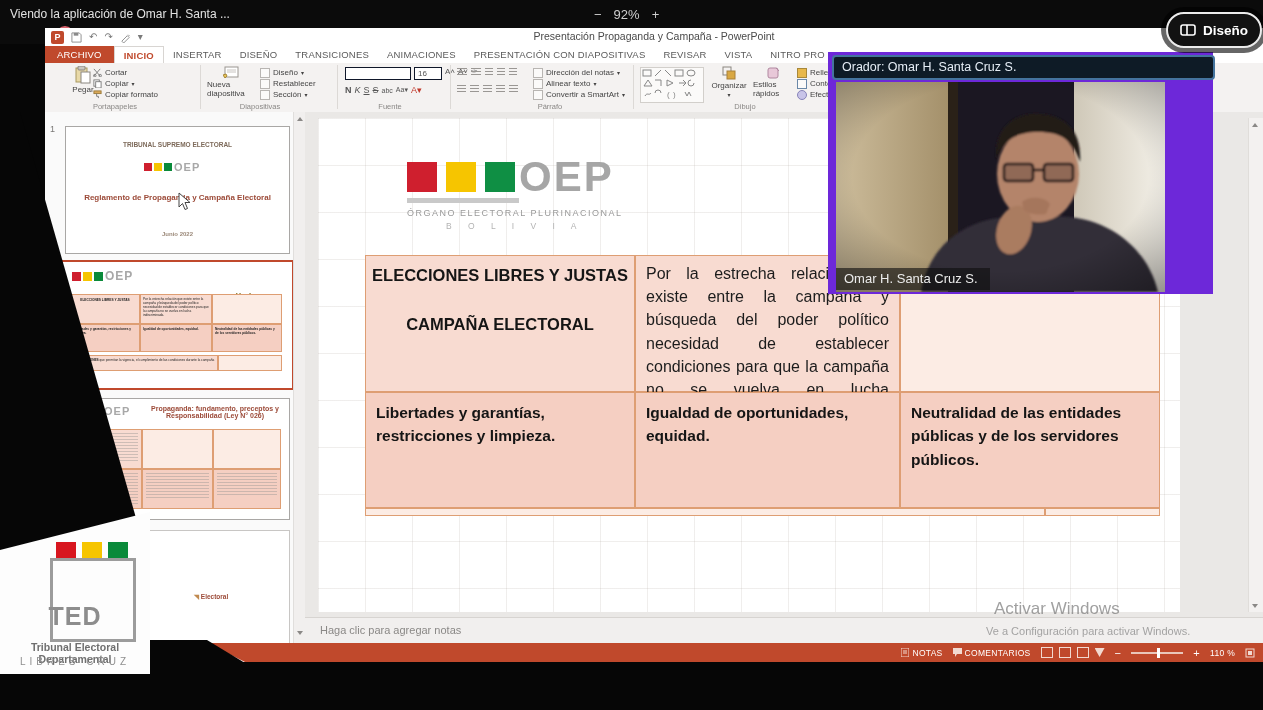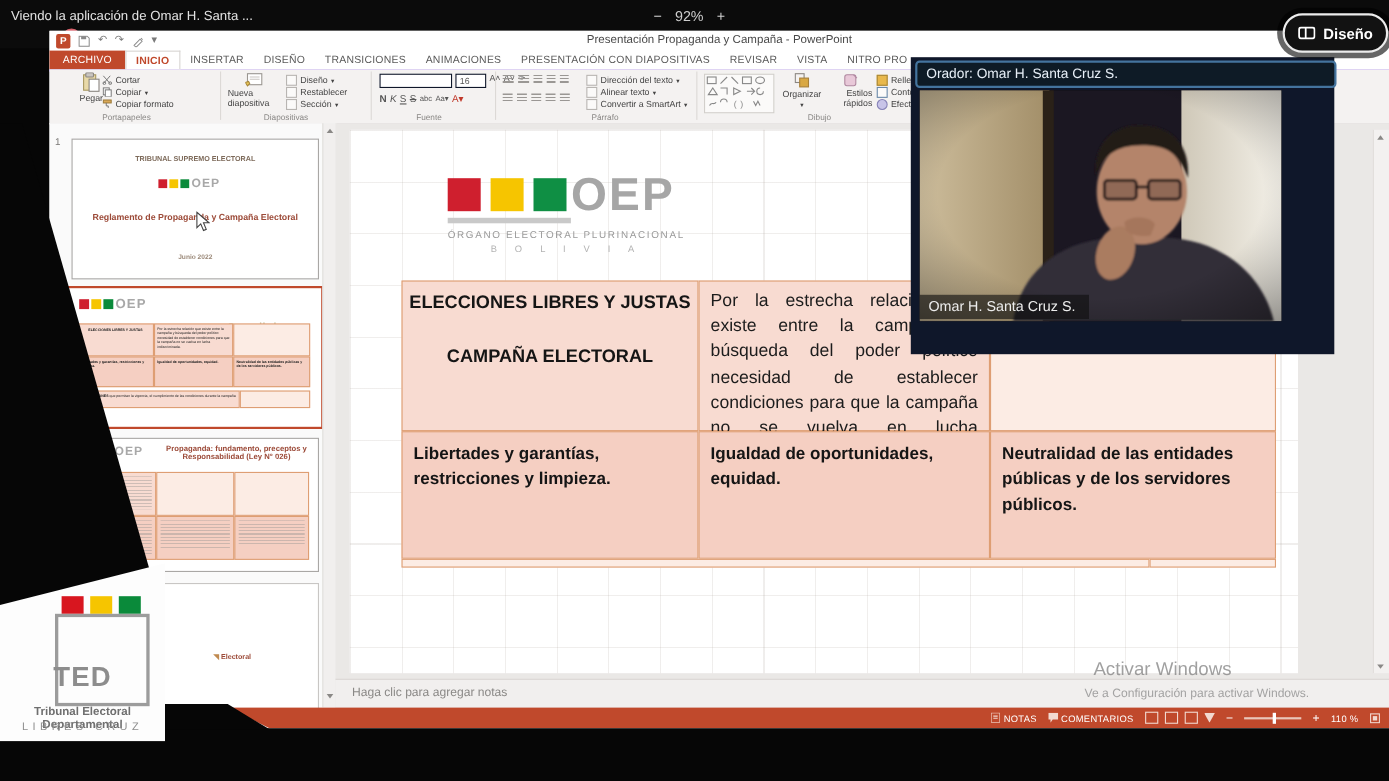--- a/index.html
+++ b/index.html
@@ -95,21 +95,21 @@
   .tedwedge{left:0;top:510px;width:150px;height:164px;background:#fdfdfd;z-index:12;
      clip-path:polygon(0 40px,150px 2px,150px 164px,0 164px);}
   .tedbars{left:56px;top:32px;display:flex;gap:6px;}
   .tedbar{width:20px;height:48px;}
   .tedbox{left:50px;top:48px;width:80px;height:78px;border:3px solid #9c9c9c;background:#fdfdfd;}
   .tedtxt{left:0;top:92px;width:150px;text-align:center;font-size:25px;font-weight:bold;color:#8d8d8d;letter-spacing:1px;}
   .tedorg{left:2px;top:131px;width:146px;text-align:center;font-size:10.5px;font-weight:bold;color:#6f6f6f;}
   .tedcity{left:0;top:146px;width:150px;text-align:center;font-size:10px;color:#8f8f8f;letter-spacing:4px;}
 
   
-  .speaker{left:828px;top:52px;width:385px;height:270px;background:#0f172a;z-index:30;}
+  .speaker{left:828px;top:52px;width:385px;height:242px;background:#6d28d9;z-index:30;}
   .spkhead{left:4px;top:3px;width:371px;height:21px;background:#0e1b26;border:2px solid #44749e;border-radius:4px;
      color:#e6eef6;font-size:12.5px;line-height:21px;padding-left:8px;}
   .spkvid{left:8px;top:30px;width:329px;height:210px;background:#111;}
   .spkname{left:0px;bottom:2px;background:rgba(15,15,15,.62);color:#ececec;font-size:13px;padding:3px 12px 4px 8px;}
 
   
   .btoolbar{left:0;top:662px;width:1263px;height:48px;z-index:20;}
 
   .cursor{z-index:15;}
   .minitbl{font-weight:bold;}
@@ -259,21 +259,21 @@
     <div class="abs" style="left:412px;top:22px;display:flex;gap:4px;">
       <span class="tinylines" style="width:9px;height:8px;"></span>
       <span class="tinylines" style="width:9px;height:8px;"></span>
       <span class="tinylines" style="width:9px;height:8px;"></span>
       <span class="tinylines" style="width:9px;height:8px;"></span>
       <span class="tinylines" style="width:9px;height:8px;"></span>
     </div>
     <div class="abs" style="left:488px;top:4px;">
       <div class="rrow">
           <span class="chip"></span>
-          <span>Dirección del texto</span> 
+          <span>Dirección del notas</span> 
           <span style="font-size:6px;">▾</span>
         </div>
       <div class="rrow">
           <span class="chip"></span>
           <span>Alinear texto</span> 
           <span style="font-size:6px;">▾</span>
         </div>
       <div class="rrow">
           <span class="chip"></span>
           <span>Convertir a SmartArt</span> 
@@ -308,21 +308,21 @@
           <rect x="5" y="5" width="8" height="8" fill="#d9a843" stroke="#a8803a"></rect>
         </svg>
       <span>Organizar</span>
         <span style="font-size:6px;">▾</span>
     </div>
     <div class="abs bigbtn" style="left:708px;top:3px;width:40px;">
       <svg width="15" height="14" viewBox="0 0 15 14">
           <rect x="2" y="2" width="10" height="10" rx="2" fill="#e8c8d8" stroke="#b088a0"></rect>
           <path d="M10 2 l3 3" stroke="#b088a0"></path>
         </svg>
-      <span style="text-align:right;line-height:1.1;">Estilos rápidos</span>
+      <span style="text-align:left;line-height:1.1;">Estilos rápidos</span>
     </div>
     <div class="abs" style="left:752px;top:4px;">
       <div class="rrow">
           <span class="chip" style="background:#e8b84b;border-color:#a8883a;"></span>
           <span>Relleno de forma</span> 
           <span style="font-size:6px;">▾</span>
         </div>
       <div class="rrow">
           <span class="chip" style="border-color:#6a88a8;"></span>
           <span>Contorno de forma</span> 

